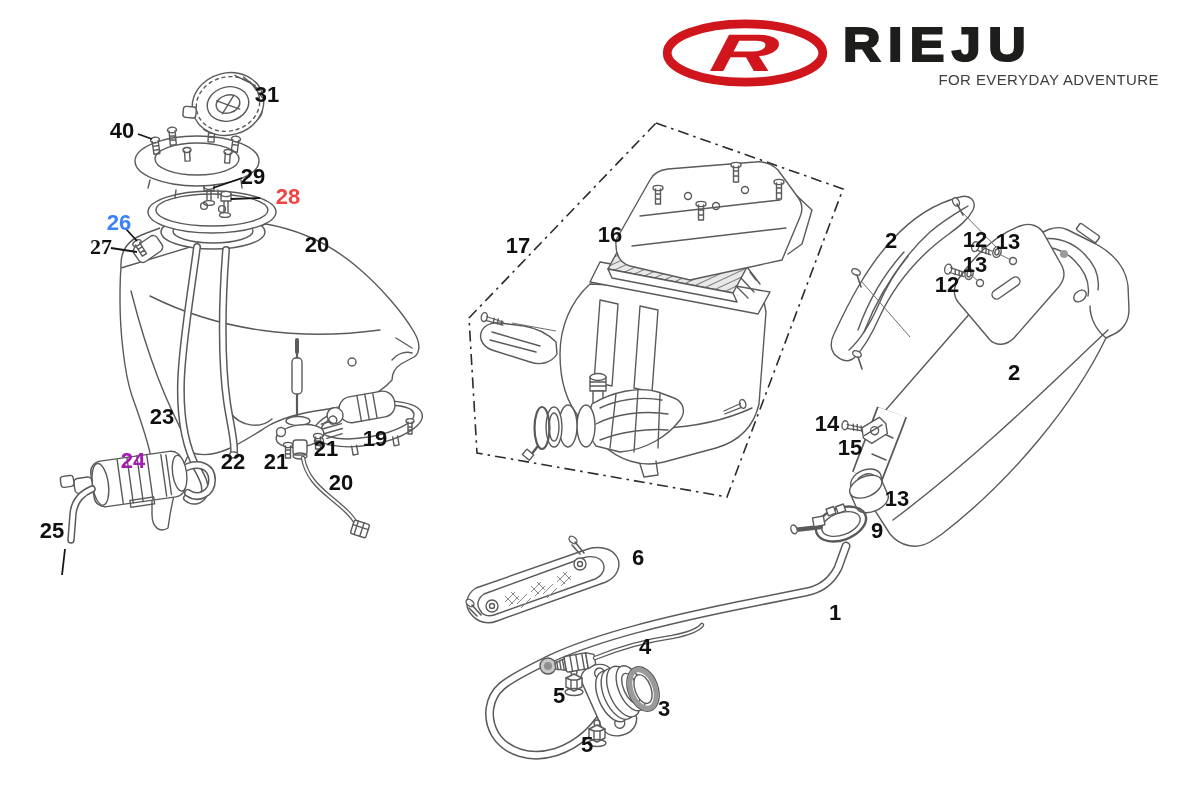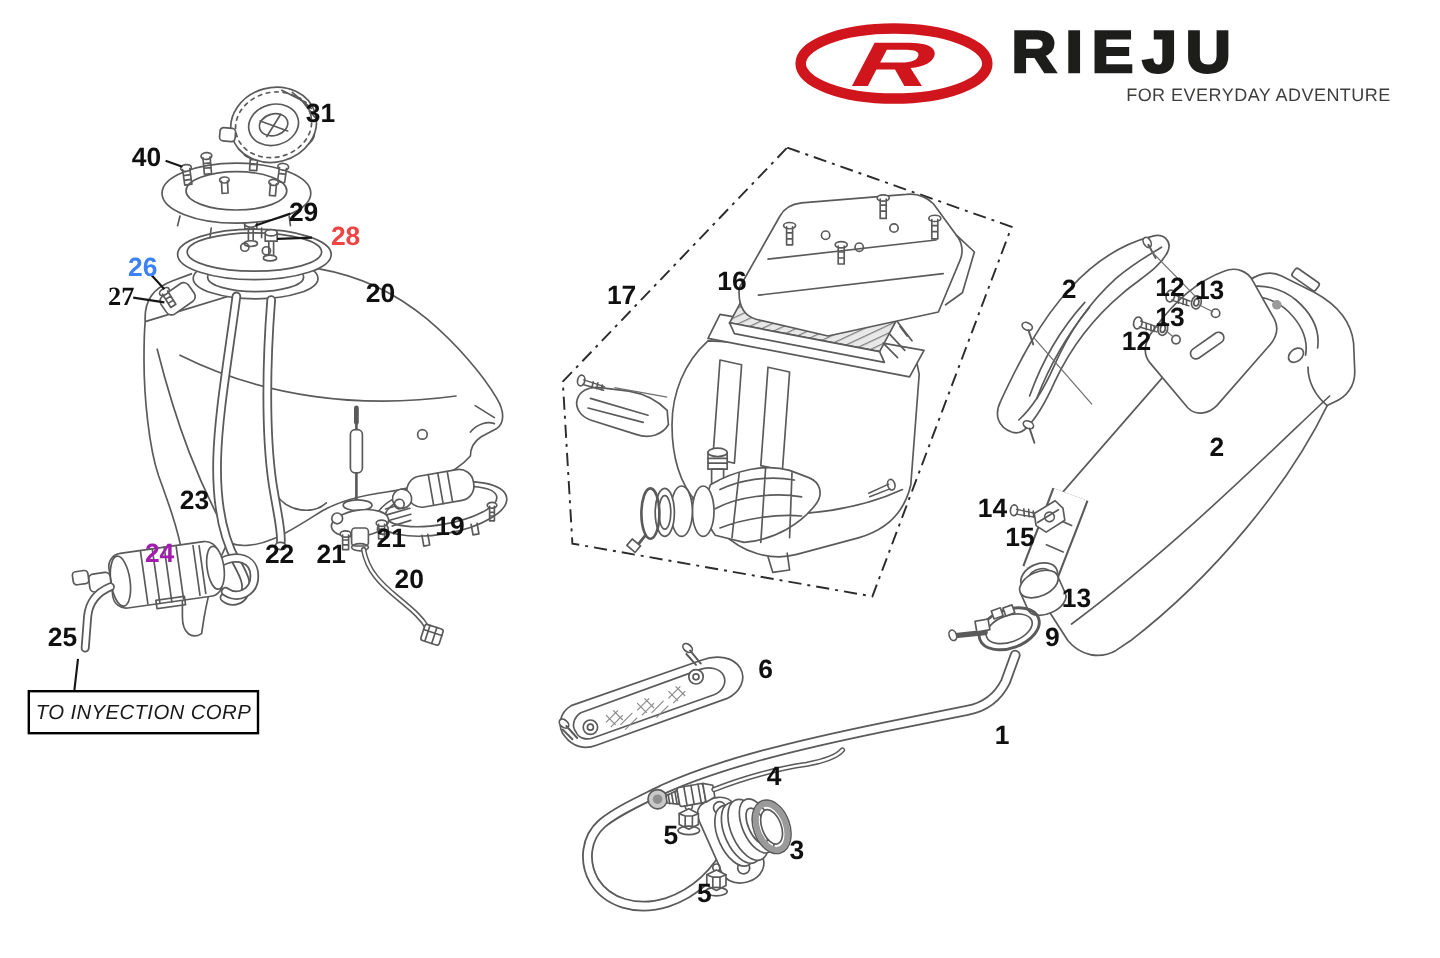--- a/index.html
+++ b/index.html
@@ -483,17 +483,14 @@
       <div class="plabel" style="left: 897px; top: 499px; color: rgb(16, 16, 16);">13</div>
       <div class="plabel" style="left: 877px; top: 531px; color: rgb(16, 16, 16);">9</div>
       <div class="plabel" style="left: 835px; top: 613px; color: rgb(16, 16, 16);">1</div>
       <div class="plabel" style="left: 638px; top: 558px; color: rgb(16, 16, 16);">6</div>
       <div class="plabel" style="left: 645px; top: 647px; color: rgb(16, 16, 16);">4</div>
       <div class="plabel" style="left: 664px; top: 709px; color: rgb(16, 16, 16);">3</div>
       <div class="plabel" style="left: 559px; top: 696px; color: rgb(16, 16, 16);">5</div>
       <div class="plabel" style="left: 587px; top: 745px; color: rgb(16, 16, 16);">5</div>
     </div>
 
-  <div id="callout">
-    <span>TO INYECTION CORP</span>
-  </div>
 
 </div>
 
 </body></html>

